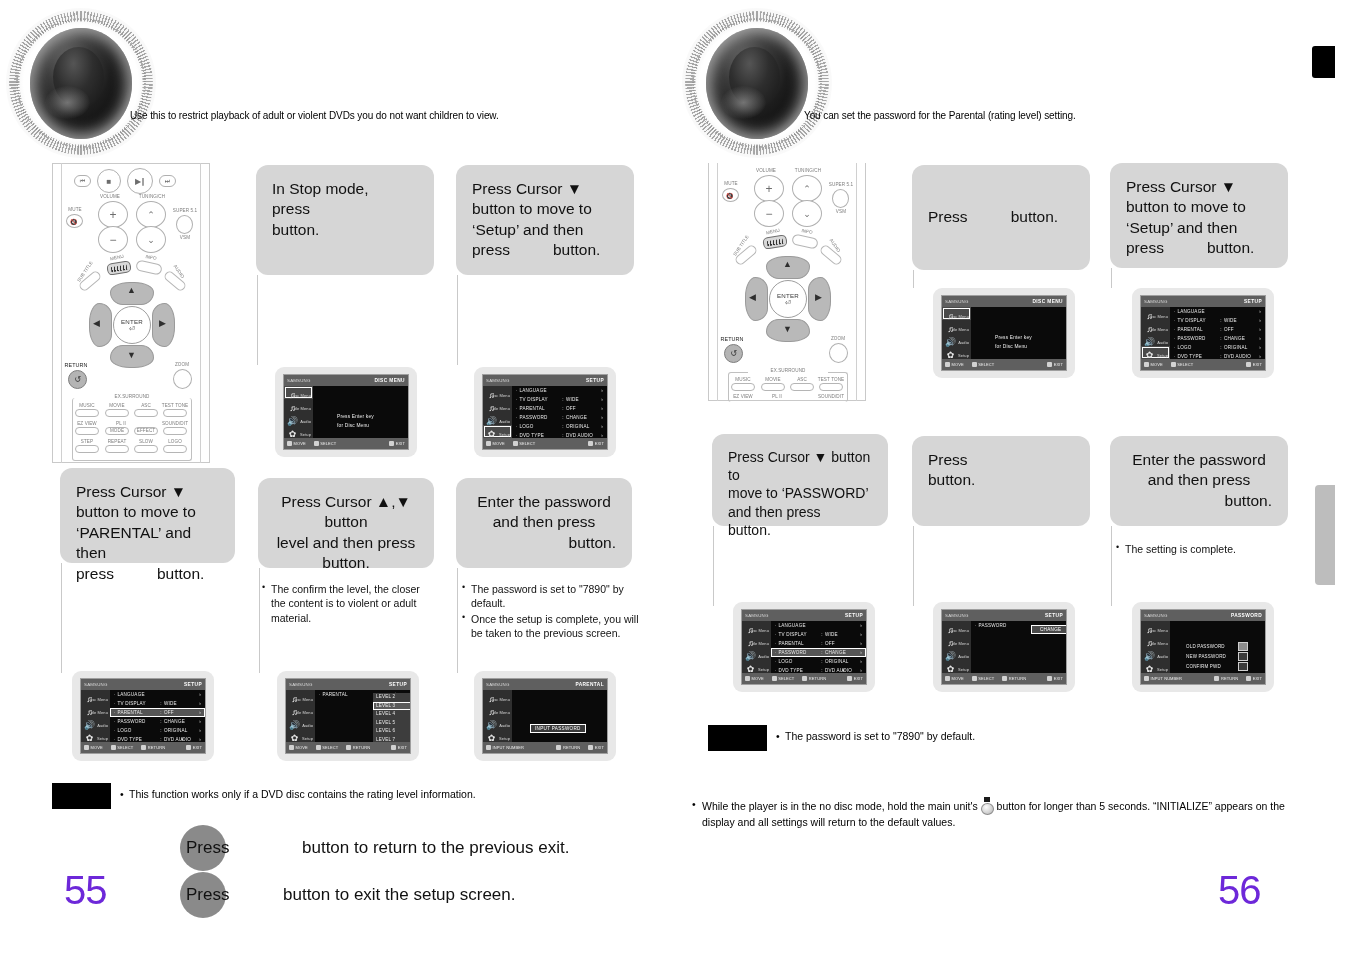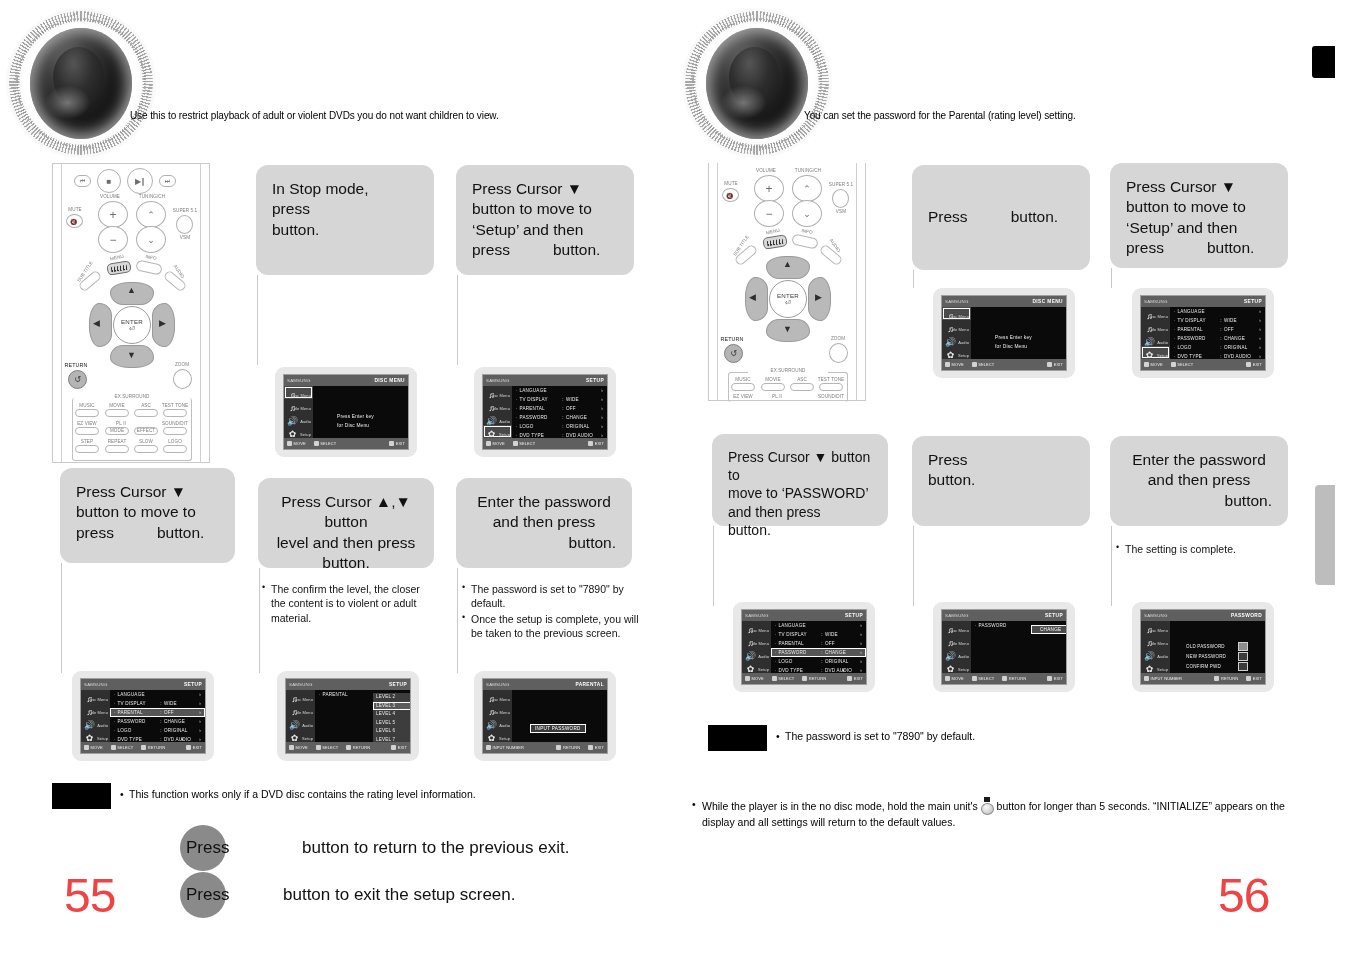--- a/index.html
+++ b/index.html
@@ -126,21 +126,21 @@
           border:1.2px solid #fff;padding:1px 8px;background:#4a4a4a;}
 
   
   .noteblk{position:absolute;display:flex;align-items:flex-start;gap:10px;}
   .blackbox{width:55px;height:22px;background:#000;border:1.5px solid #000;outline:1px solid #000;}
   .noteblk .tx{font-size:10.5px;padding-top:4px;}
 
   .presscircle{position:absolute;width:46px;height:46px;border-radius:50%;background:#8a8a8a;}
   .presslbl{position:absolute;font-size:17px;color:#111;}
   .pressrest{position:absolute;font-size:17px;color:#111;}
-  .pageno{position:absolute;font-size:48px;color:#ef4444;letter-spacing:-1px;}
+  .pageno{position:absolute;font-size:40px;color:#6d28d9;letter-spacing:-1px;}
 
   .footnotes{position:absolute;font-size:10.5px;line-height:1.5;}
   .footnotes li{list-style:none;position:relative;padding-left:10px;}
   .footnotes li:before{content:"\2022";position:absolute;left:0;}
   .footnotes ul{margin:0;padding:0;}
   .inline-btn{display:inline-block;width:13px;height:17px;position:relative;vertical-align:-4px;}
   .inline-btn i{position:absolute;left:3.5px;top:0;width:6px;height:5px;background:#1a1a1a;display:block;}
   .inline-btn b{position:absolute;left:0;top:6px;width:13px;height:12px;border-radius:50%;
      background:radial-gradient(circle at 38% 32%,#fdfdfd,#c9c9c9 70%,#9b9b9b);border:1px solid #8c8c8c;
      box-sizing:border-box;display:block;}
@@ -393,20 +393,21 @@
             <i class="k"></i>
             <span>EXIT</span>
           </span>
       </div>
     </div>
   </div>
 
   <div class="bubble" style="left:60px;top:468px;width:175px;height:95px;">
     <div>Press Cursor ▼</div>
     <div>button to move to</div>
+    <div>‘PARENTAL’ and then</div>
     <div style="white-space:pre">press          button.</div>
   </div>
   <div class="conn" style="left:61px;top:563px;height:110px;"></div>
 
   <div class="tv" style="left:72px;top:671px;width:142px;height:90px;">
     <div class="tvinner">
       <div class="tvtop">
         <span class="lt">SAMSUNG</span>
         <span class="rtt">SETUP</span>
       </div>

